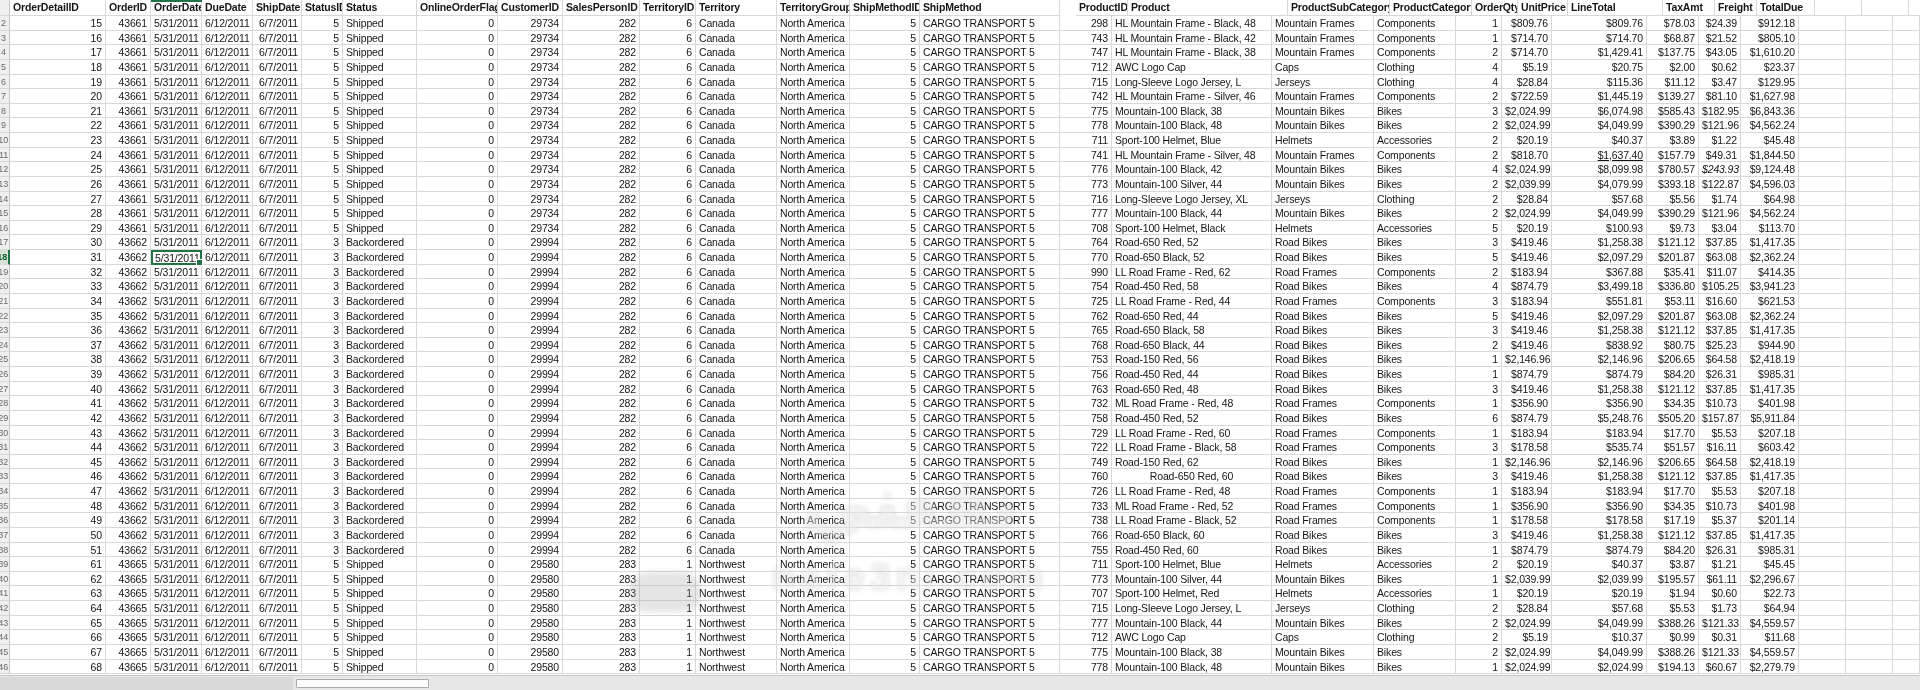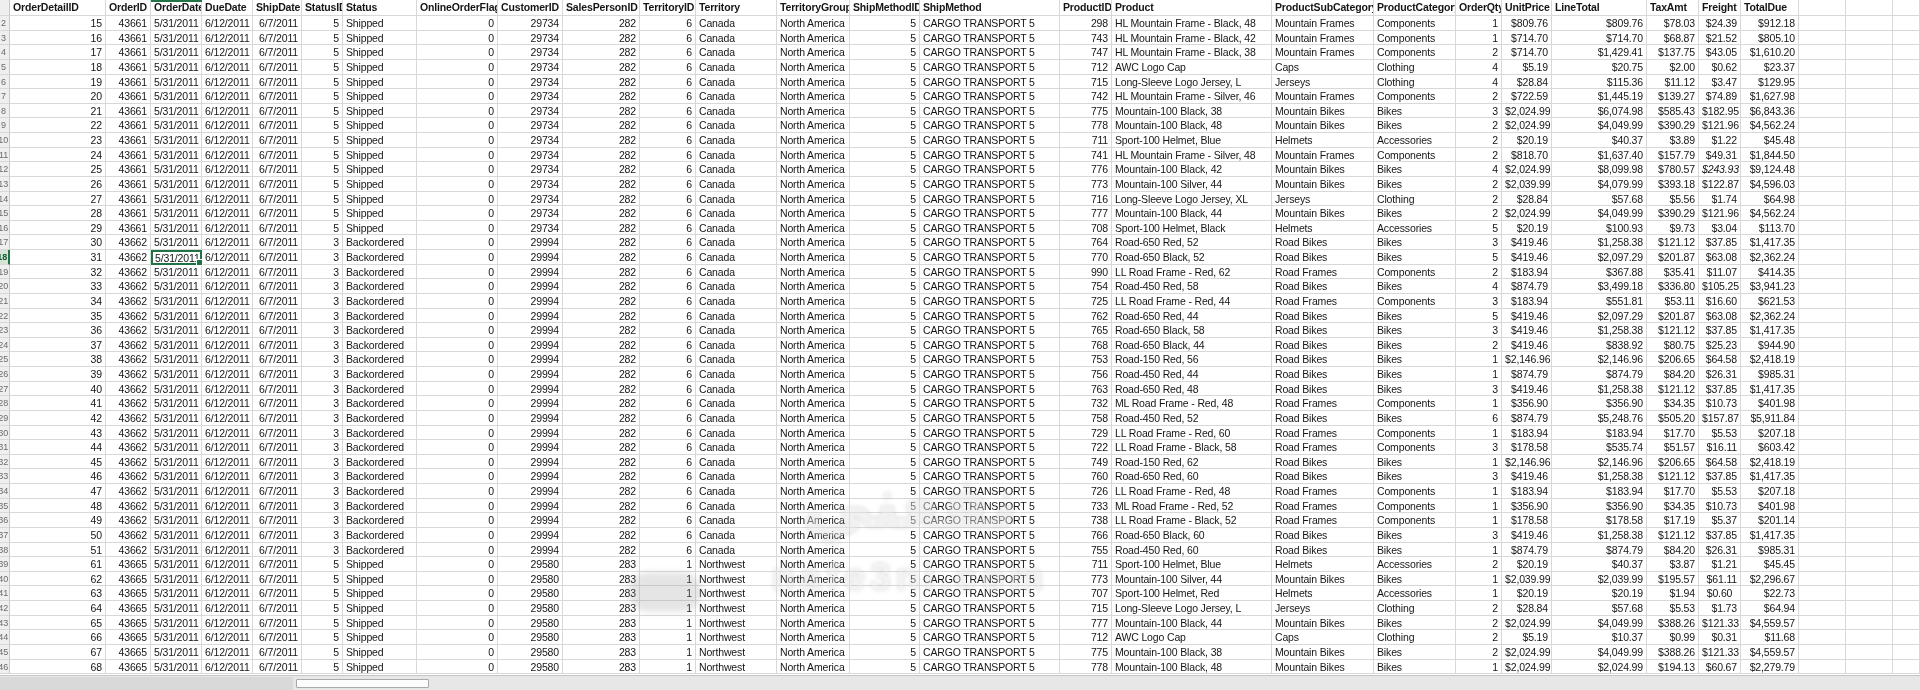--- a/index.html
+++ b/index.html
@@ -74,21 +74,21 @@
       <div class="c " style="width: 41px;">StatusID</div>
       <div class="c " style="width: 74px;">Status</div>
       <div class="c " style="width: 81px;">OnlineOrderFlag</div>
       <div class="c " style="width: 65px;">CustomerID</div>
       <div class="c " style="width: 77px;">SalesPersonID</div>
       <div class="c " style="width: 56px;">TerritoryID</div>
       <div class="c " style="width: 81px;">Territory</div>
       <div class="c " style="width: 73px;">TerritoryGroup</div>
       <div class="c " style="width: 70px;">ShipMethodID</div>
       <div class="c " style="width: 140px;">ShipMethod</div>
-      <div class="c " style="width: 52px;">ProductID</div>
+      <div class="c " style="width: 52px; margin-left: 16px;">ProductID</div>
       <div class="c " style="width: 160px;">Product</div>
       <div class="c " style="width: 102px;">ProductSubCategory</div>
       <div class="c " style="width: 82px;">ProductCategory</div>
       <div class="c " style="width: 46px;">OrderQty</div>
       <div class="c " style="width: 50px;">UnitPrice</div>
       <div class="c " style="width: 95px;">LineTotal</div>
       <div class="c " style="width: 52px;">TaxAmt</div>
       <div class="c " style="width: 42px;">Freight</div>
       <div class="c " style="width: 58px;">TotalDue</div>
       <div class="c " style="width: 47px;"></div>
@@ -268,21 +268,21 @@
       <div class="c r" style="width: 70px;">5</div>
       <div class="c " style="width: 140px;">CARGO TRANSPORT 5</div>
       <div class="c r" style="width: 52px;">742</div>
       <div class="c " style="width: 160px;">HL Mountain Frame - Silver, 46</div>
       <div class="c " style="width: 102px;">Mountain Frames</div>
       <div class="c " style="width: 82px;">Components</div>
       <div class="c r" style="width: 46px;">2</div>
       <div class="c r" style="width: 50px;">$722.59</div>
       <div class="c r" style="width: 95px;">$1,445.19</div>
       <div class="c r" style="width: 52px;">$139.27</div>
-      <div class="c r" style="width: 42px;">$74.89</div>
+      <div class="c r" style="width: 42px;">$81.10</div>
       <div class="c r" style="width: 58px;">$1,627.98</div>
       <div class="c " style="width: 47px;"></div>
       <div class="c " style="width: 47px;"></div>
       <div class="c " style="width: 27px;"></div>
     </div>
     <div class="row">
       <div class="c rn" style="width: 10px;">8</div>
       <div class="c r" style="width: 96px;">21</div>
       <div class="c r" style="width: 45px;">43661</div>
       <div class="c r" style="width: 51px;">5/31/2011</div>
@@ -390,21 +390,21 @@
       <div class="c " style="width: 81px;">Canada</div>
       <div class="c " style="width: 73px;">North America</div>
       <div class="c r" style="width: 70px;">5</div>
       <div class="c " style="width: 140px;">CARGO TRANSPORT 5</div>
       <div class="c r" style="width: 52px;">741</div>
       <div class="c " style="width: 160px;">HL Mountain Frame - Silver, 48</div>
       <div class="c " style="width: 102px;">Mountain Frames</div>
       <div class="c " style="width: 82px;">Components</div>
       <div class="c r" style="width: 46px;">2</div>
       <div class="c r" style="width: 50px;">$818.70</div>
-      <div class="c r" style="width: 95px;">$1,637.40</div>
+      <div class="c r" style="width: 95px; text-decoration: underline;">$1,637.40</div>
       <div class="c r" style="width: 52px;">$157.79</div>
       <div class="c r" style="width: 42px;">$49.31</div>
       <div class="c r" style="width: 58px;">$1,844.50</div>
       <div class="c " style="width: 47px;"></div>
       <div class="c " style="width: 47px;"></div>
       <div class="c " style="width: 27px;"></div>
     </div>
     <div class="row">
       <div class="c rn" style="width: 10px;">12</div>
       <div class="c r" style="width: 96px;">25</div>
@@ -1067,21 +1067,21 @@
       <div class="c " style="width: 74px;">Backordered</div>
       <div class="c r" style="width: 81px;">0</div>
       <div class="c r" style="width: 65px;">29994</div>
       <div class="c r" style="width: 77px;">282</div>
       <div class="c r" style="width: 56px;">6</div>
       <div class="c " style="width: 81px;">Canada</div>
       <div class="c " style="width: 73px;">North America</div>
       <div class="c r" style="width: 70px;">5</div>
       <div class="c " style="width: 140px;">CARGO TRANSPORT 5</div>
       <div class="c r" style="width: 52px;">760</div>
-      <div class="c " style="width: 160px;">Road-650 Red, 60</div>
+      <div class="c " style="width: 160px; text-align: center;">Road-650 Red, 60</div>
       <div class="c " style="width: 102px;">Road Bikes</div>
       <div class="c " style="width: 82px;">Bikes</div>
       <div class="c r" style="width: 46px;">3</div>
       <div class="c r" style="width: 50px;">$419.46</div>
       <div class="c r" style="width: 95px;">$1,258.38</div>
       <div class="c r" style="width: 52px;">$121.12</div>
       <div class="c r" style="width: 42px;">$37.85</div>
       <div class="c r" style="width: 58px;">$1,417.35</div>
       <div class="c " style="width: 47px;"></div>
       <div class="c " style="width: 47px;"></div>
@@ -1322,21 +1322,21 @@
       <div class="c r" style="width: 70px;">5</div>
       <div class="c " style="width: 140px;">CARGO TRANSPORT 5</div>
       <div class="c r" style="width: 52px;">707</div>
       <div class="c " style="width: 160px;">Sport-100 Helmet, Red</div>
       <div class="c " style="width: 102px;">Helmets</div>
       <div class="c " style="width: 82px;">Accessories</div>
       <div class="c r" style="width: 46px;">1</div>
       <div class="c r" style="width: 50px;">$20.19</div>
       <div class="c r" style="width: 95px;">$20.19</div>
       <div class="c r" style="width: 52px;">$1.94</div>
-      <div class="c r" style="width: 42px; text-align: center;">$0.60</div>
+      <div class="c r" style="width: 42px;">$0.60</div>
       <div class="c r" style="width: 58px;">$22.73</div>
       <div class="c " style="width: 47px;"></div>
       <div class="c " style="width: 47px;"></div>
       <div class="c " style="width: 27px;"></div>
     </div>
     <div class="row">
       <div class="c rn" style="width: 10px;">42</div>
       <div class="c r" style="width: 96px;">64</div>
       <div class="c r" style="width: 45px;">43665</div>
       <div class="c r" style="width: 51px;">5/31/2011</div>

